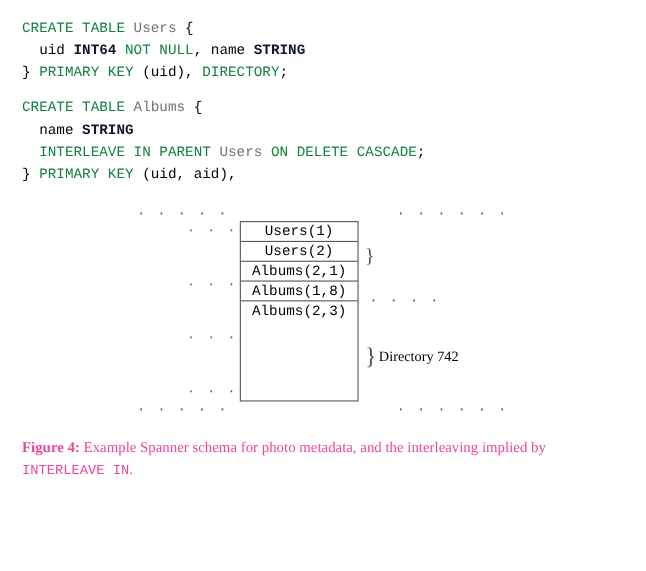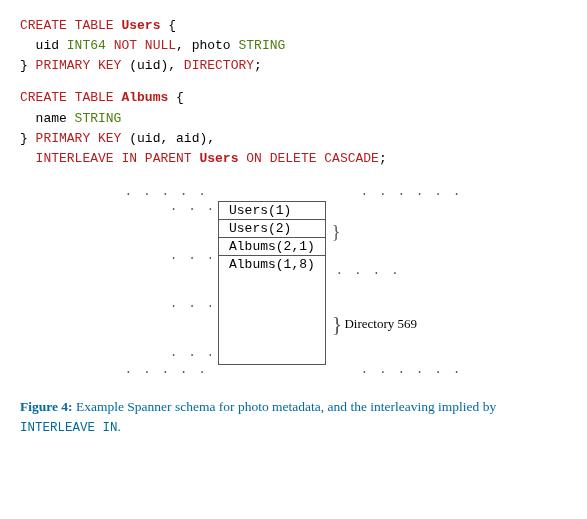--- a/index.html
+++ b/index.html
@@ -11,48 +11,49 @@
       width: 587px;
       min-height: 519px;
       color: #000;
     }
     .code-block {
       font-family: 'Courier New', Courier, monospace;
       font-size: 13px;
       line-height: 1.55;
       margin-bottom: 12px;
     }
-    .code-block .kw { color: #b91c1c; font-weight: normal; }
-    .code-block .kw2 { color: #4d7c0f; font-weight: normal; }
-    .code-block .id { color: #b91c1c; font-weight: bold; }
+    .code-block .kw { color: #15803d; font-weight: normal; }
+    .code-block .kw2 { color: #0f172a; font-weight: bold; }
+    .code-block .id { color: #737373; font-weight: normal; }
     .code-block .plain { color: #000; }
 
     .diagram-area {
       display: flex;
       justify-content: center;
       margin: 18px 0 18px 0;
     }
     .table-box {
       border: 1.5px solid #555;
       font-family: 'Courier New', Courier, monospace;
       font-size: 13px;
     }
     .table-box .row {
       padding: 1px 10px;
       border-bottom: 1px solid #555;
+      text-align: center;
     }
     .table-box .row:last-child {
       border-bottom: none;
     }
     .caption {
       font-family: 'Times New Roman', Times, serif;
       font-size: 13.5px;
       line-height: 1.5;
       margin-top: 10px;
-      color: #0369a1;
+      color: #ec4899;
     }
     .caption .fig-label {
       font-weight: bold;
     }
     .caption .inline-code {
       font-family: 'Courier New', Courier, monospace;
       font-size: 12.5px;
     }
 
     .diagram-wrapper {
@@ -82,29 +83,29 @@
       justify-content: space-around;
       font-size: 13px;
       padding-left: 6px;
     }
   </style>
 </head>
 <body>
 
 <div class="code-block">
   <div><span class="kw">CREATE</span> <span class="kw">TABLE</span> <span class="id">Users</span> <span class="plain">{</span></div>
-  <div><span class="plain">&nbsp;&nbsp;uid </span><span class="kw2">INT64</span><span class="plain"> </span><span class="kw">NOT NULL</span><span class="plain">, photo </span><span class="kw2">STRING</span></div>
+  <div><span class="plain">&nbsp;&nbsp;uid </span><span class="kw2">INT64</span><span class="plain"> </span><span class="kw">NOT NULL</span><span class="plain">, name </span><span class="kw2">STRING</span></div>
   <div><span class="plain">} </span><span class="kw">PRIMARY KEY</span><span class="plain"> (uid), </span><span class="kw">DIRECTORY</span><span class="plain">;</span></div>
 </div>
 
 <div class="code-block">
   <div><span class="kw">CREATE</span> <span class="plain"> </span><span class="kw">TABLE</span> <span class="id">Albums</span> <span class="plain">{</span></div>
   <div><span class="plain">&nbsp;&nbsp;name </span><span class="kw2">STRING</span></div>
+  <div><span class="plain">&nbsp;&nbsp;</span><span class="kw">INTERLEAVE IN PARENT</span><span class="plain"> </span><span class="id">Users</span><span class="plain"> </span><span class="kw">ON DELETE CASCADE</span><span class="plain">;</span></div>
   <div><span class="plain">} </span><span class="kw">PRIMARY KEY</span><span class="plain"> (uid, aid),</span></div>
-  <div><span class="plain">&nbsp;&nbsp;</span><span class="kw">INTERLEAVE IN PARENT</span><span class="plain"> </span><span class="id">Users</span><span class="plain"> </span><span class="kw">ON DELETE CASCADE</span><span class="plain">;</span></div>
 </div>
 
 <div class="diagram-area">
   <div class="diagram-wrapper">
 
     <div style="display:flex; width:100%; font-family:monospace; font-size:12px; color:#555; margin-bottom:0px; justify-content:center;">
       <span style="letter-spacing:2px; margin-right:4px;">· · · · ·</span>
       <span style="width:145px; display:inline-block;"></span>
       <span style="letter-spacing:2px; margin-left:4px;">· · · · · ·</span>
     </div>
@@ -116,32 +117,33 @@
         <span>· · ·</span>
         <span>· · ·</span>
         <span style="padding-bottom:2px;">· · ·</span>
       </div>
 
       <div class="table-box">
         <div class="row">Users(1)</div>
         <div class="row">Users(2)</div>
         <div class="row">Albums(2,1)</div>
         <div class="row">Albums(1,8)</div>
+        <div class="row">Albums(2,3)</div>
       </div>
 
       <div class="right-labels-col">
 
         <div style="display:flex; align-items:center; height: 62px;">
           <span style="font-size:18px; color:#555; margin-right:2px; line-height:1;">}</span>
         </div>
         <div style="font-family:monospace; font-size:12px; color:#555; letter-spacing:2px; text-align:left; padding-left:4px; height:20px; display:flex; align-items:center;">· · · ·</div>
 
         <div style="display:flex; align-items:center; height: 82px;">
           <span style="font-size:22px; color:#555; margin-right:2px; line-height:1;">}</span>
-          <span style="font-size:13px;">Directory 569</span>
+          <span style="font-size:13px;">Directory 742</span>
         </div>
       </div>
     </div>
 
     <div style="display:flex; width:100%; font-family:monospace; font-size:12px; color:#555; margin-top:0px; justify-content:center;">
       <span style="letter-spacing:2px; margin-right:4px;">· · · · ·</span>
       <span style="width:145px; display:inline-block;"></span>
       <span style="letter-spacing:2px; margin-left:4px;">· · · · · ·</span>
     </div>
   </div>

